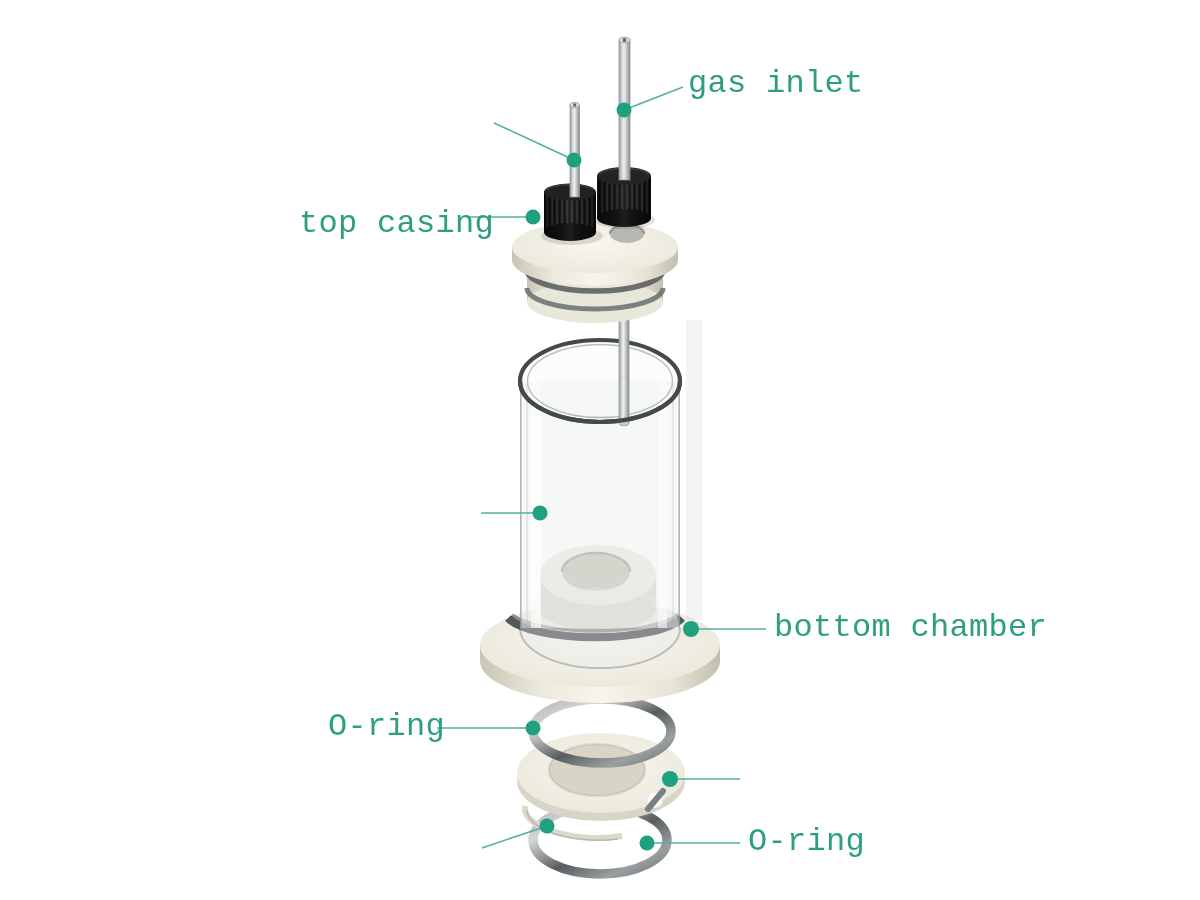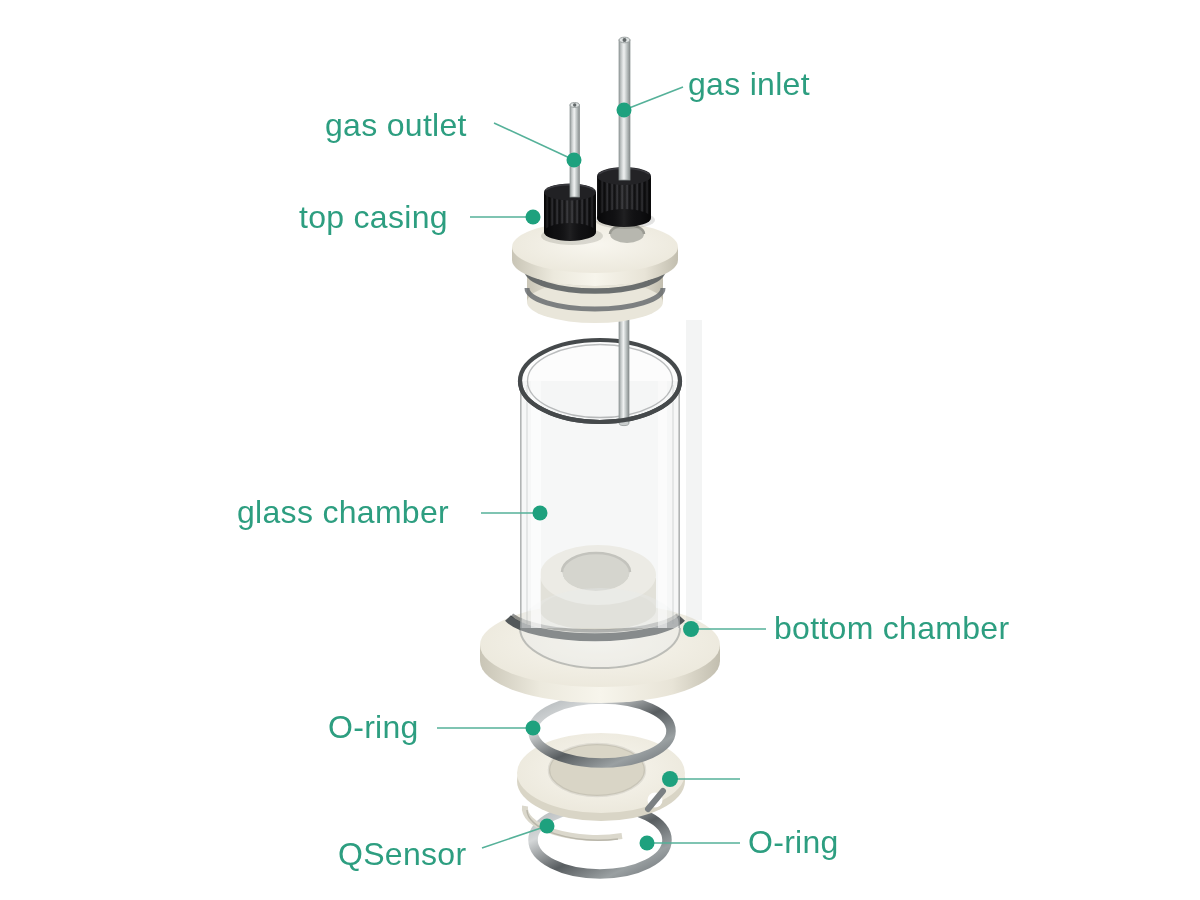--- a/index.html
+++ b/index.html
@@ -1,17 +1,17 @@
 <!DOCTYPE html>
 <html><head>
 <meta charset="utf-8">
 <style>
   html,body{margin:0;padding:0;background:#ffffff;}
   #stage{position:relative;width:1200px;height:900px;background:#ffffff;overflow:hidden;
-         font-family:Liberation Sans, sans-serif;}
+         font-family:Liberation Mono, monospace;}
   #drawing{position:absolute;left:0;top:0;z-index:1;}
   .label{position:absolute;z-index:2;font-size:32px;line-height:1.15;color:#2d9e80;
          transform:translateY(-50%);white-space:nowrap;letter-spacing:0.3px;}
 </style>
 </head>
 <body>
 
 <div id="stage">
 
   <svg id="drawing" width="1200" height="900" viewBox="0 0 1200 900">
@@ -177,21 +177,18 @@
       <circle cx="540" cy="513" r="7.5"></circle>
       <circle cx="691" cy="629" r="8"></circle>
       <circle cx="533" cy="728" r="7.5"></circle>
       <circle cx="670" cy="779" r="8"></circle>
       <circle cx="547" cy="826" r="7.5"></circle>
       <circle cx="647" cy="843" r="7.5"></circle>
     </g>
   </svg>
 
   <div class="label" style="left:688px;top:84px">gas inlet</div>
-  <div class="label" style="left:325px;top:125px">gas outlet</div>
-  <div class="label" style="left:299px;top:217px">top casing</div>
-  <div class="label" style="left:237px;top:512px">glass chamber</div>
+  <div class="label" style="left:299px;top:224px">top casing</div>
   <div class="label" style="left:774px;top:628px">bottom chamber</div>
   <div class="label" style="left:328px;top:727px">O-ring</div>
-  <div class="label" style="left:338px;top:854px">QSensor</div>
   <div class="label" style="left:748px;top:842px">O-ring</div>
 
 </div>
 
 </body></html>

